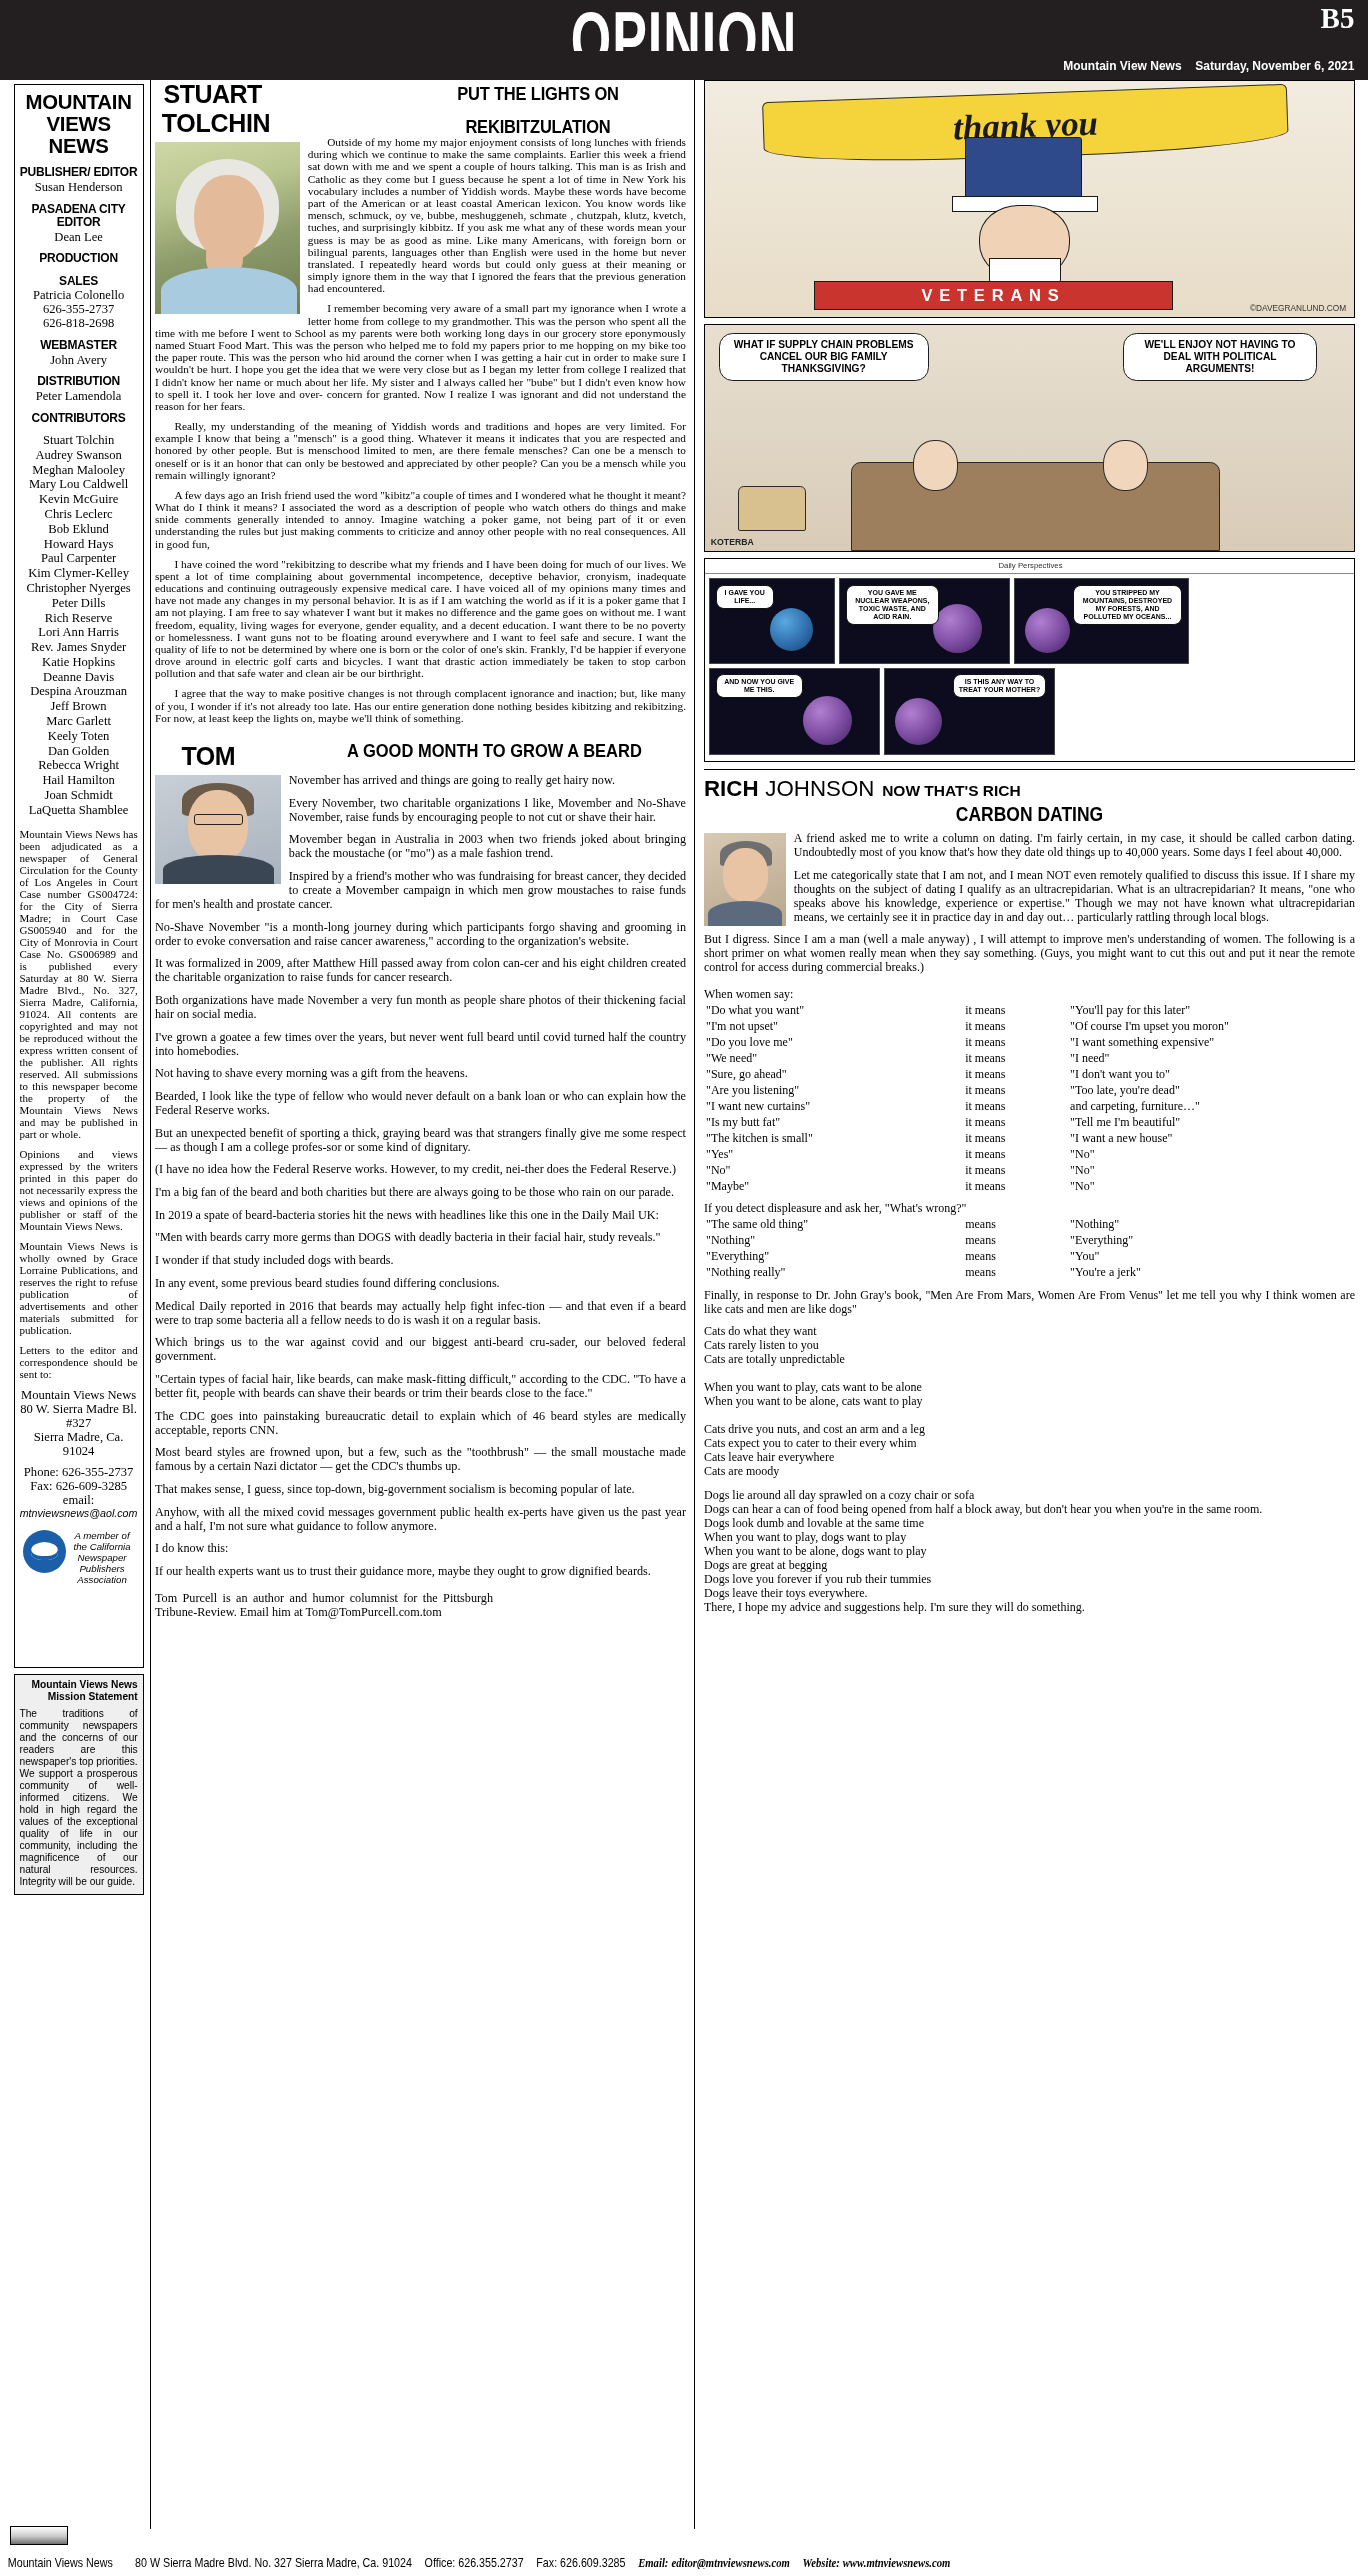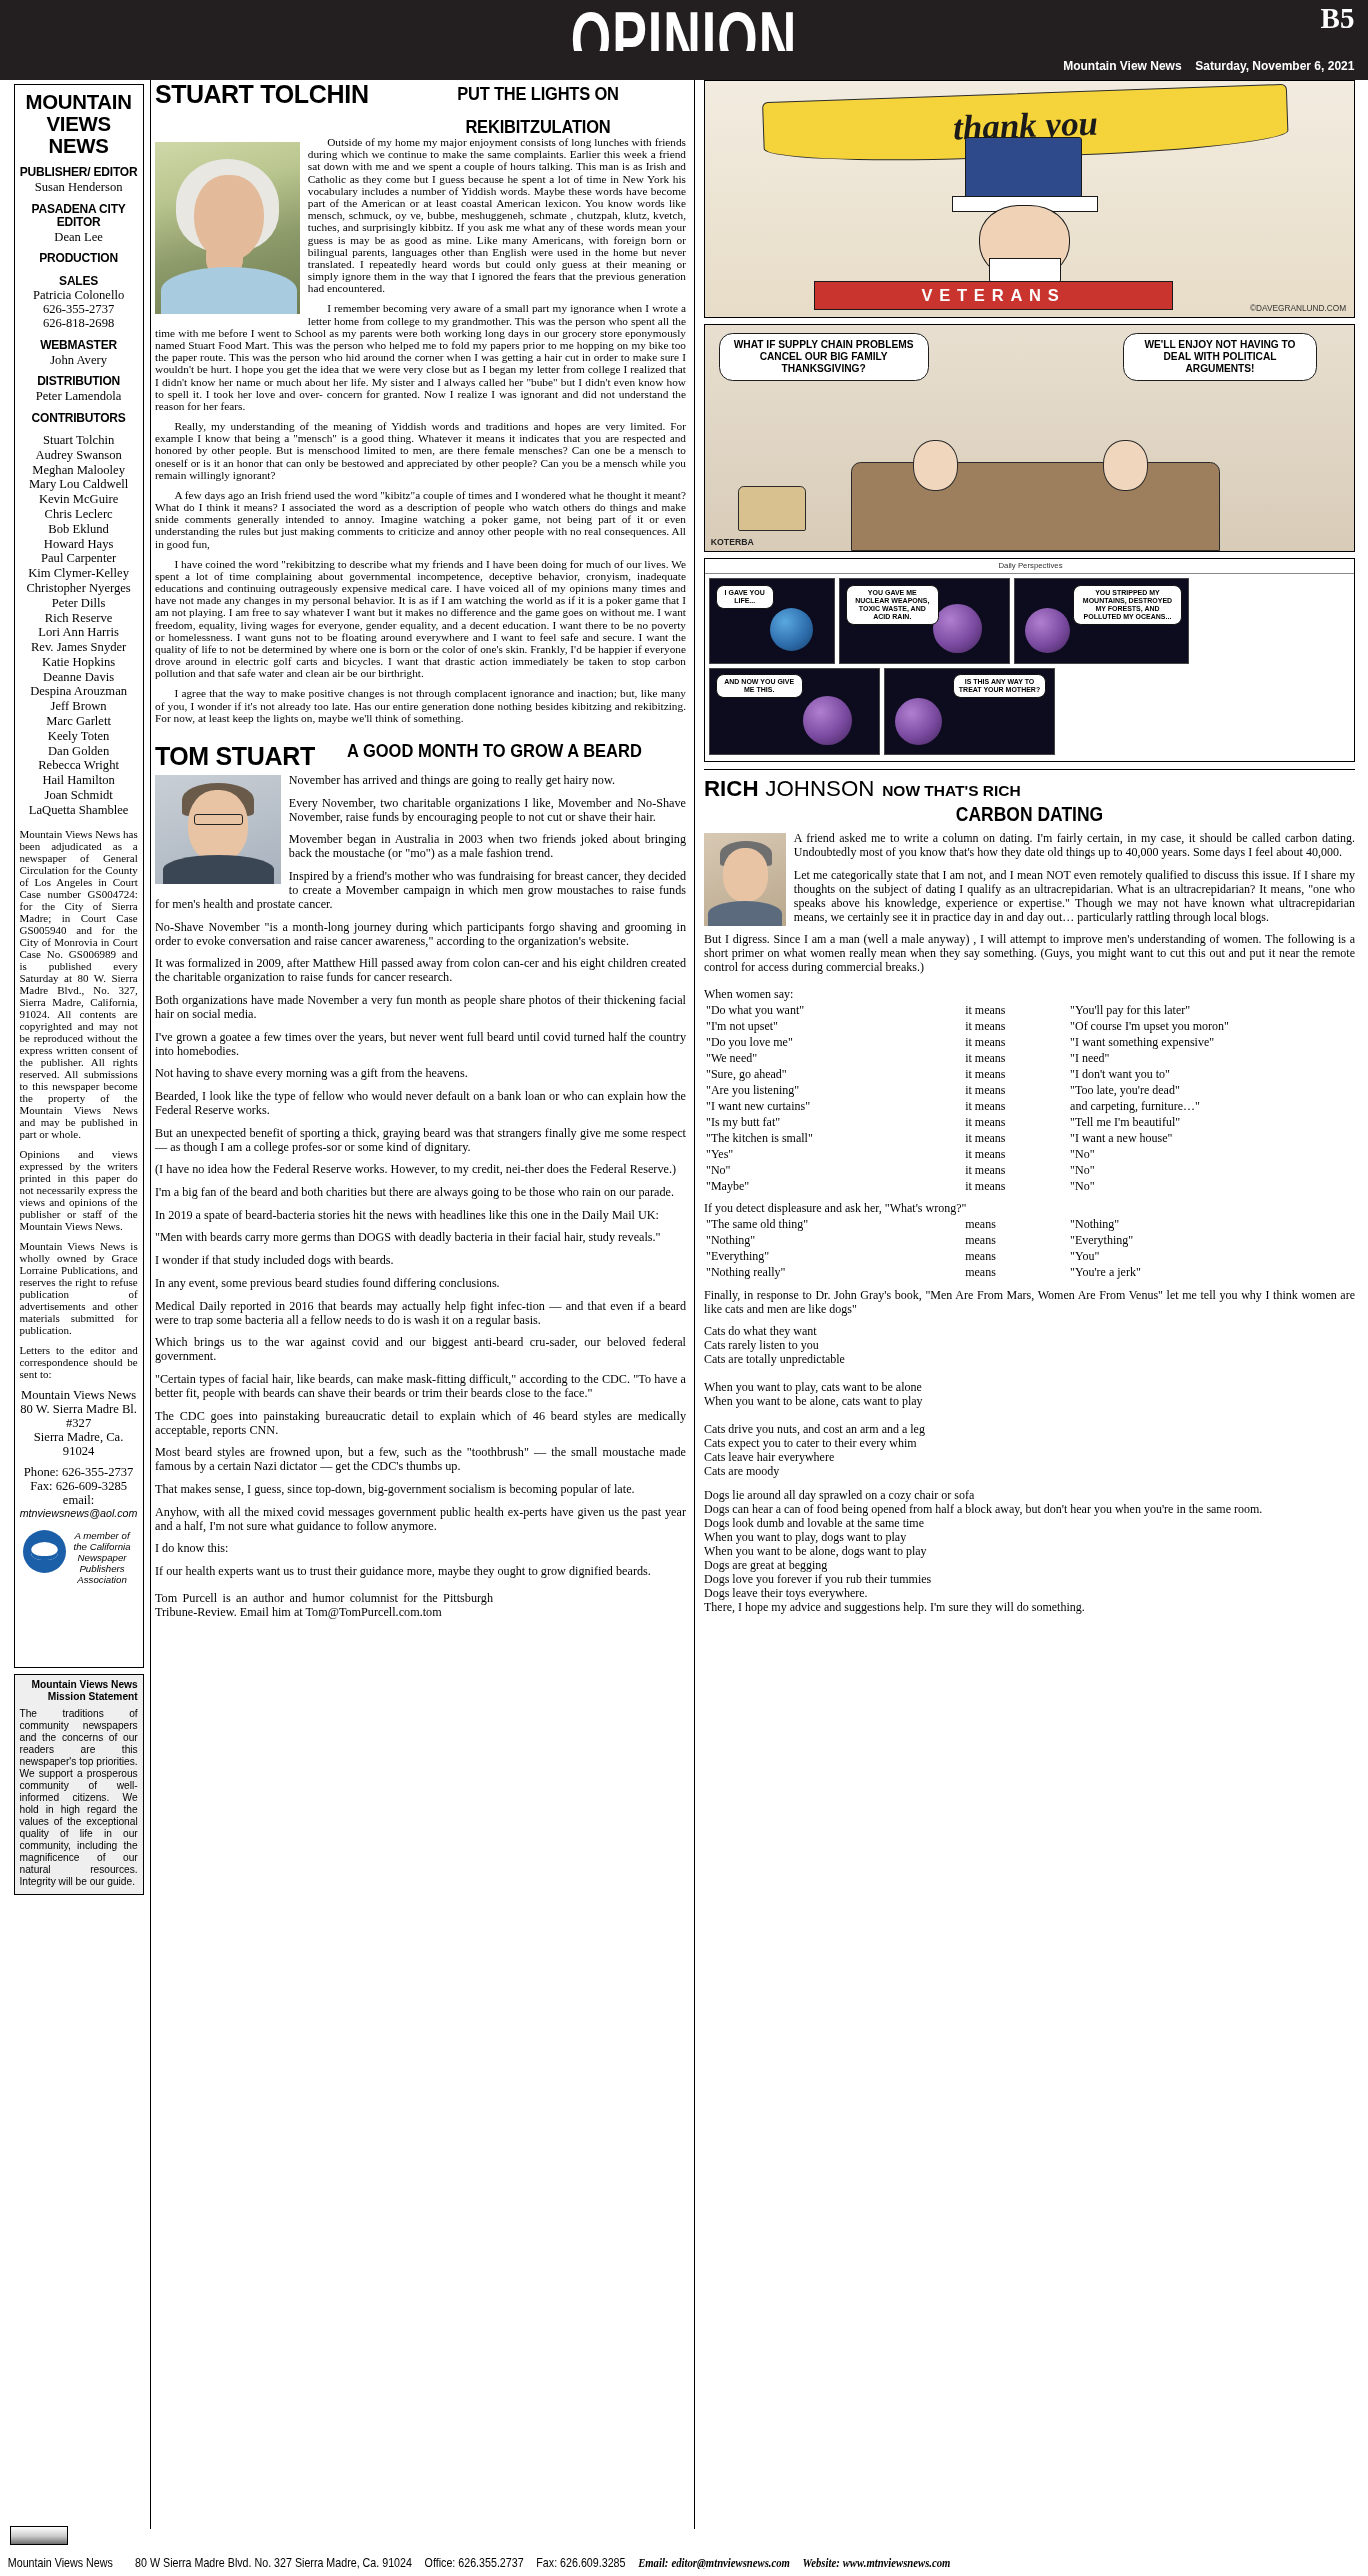--- a/index.html
+++ b/index.html
@@ -139,21 +139,21 @@
   }
   .mission-body {
     font-family:"Liberation Sans", sans-serif;
     font-size:10.2px; line-height:12px; text-align:justify;
     margin-top:5.8px;
   }
 
   
   .center { position:absolute; left:155px; top:0px; width:338px; }
 
-  .byline-row { display:flex; align-items:center; }
+  .byline-row { display:flex; align-items:center;flex-direction:column; }
   .byline-first {
     font-family:"Liberation Sans", sans-serif;
     font-weight:bold; font-size:25px; letter-spacing:-0.5px;
   }
   .byline-last {
     font-family:"Liberation Sans", sans-serif;
     font-weight:bold; font-size:25px; letter-spacing:-0.3px; margin-left:6.8px;
   }
   .kicker {
     font-family:"Liberation Sans", sans-serif;

